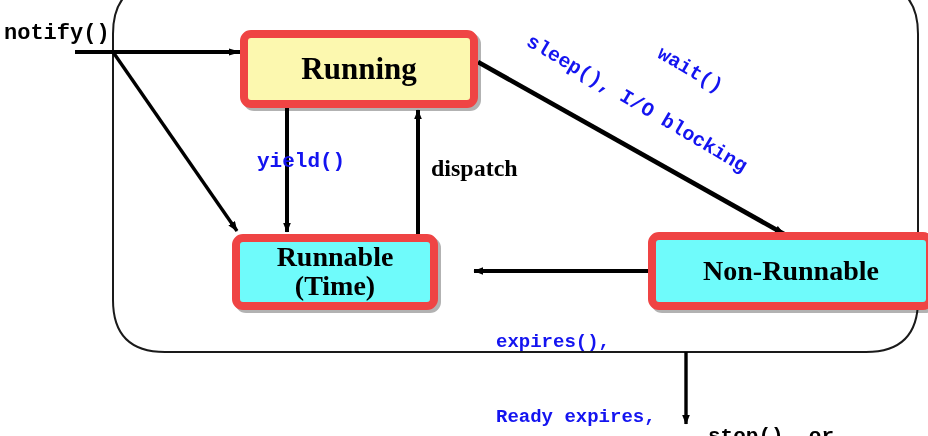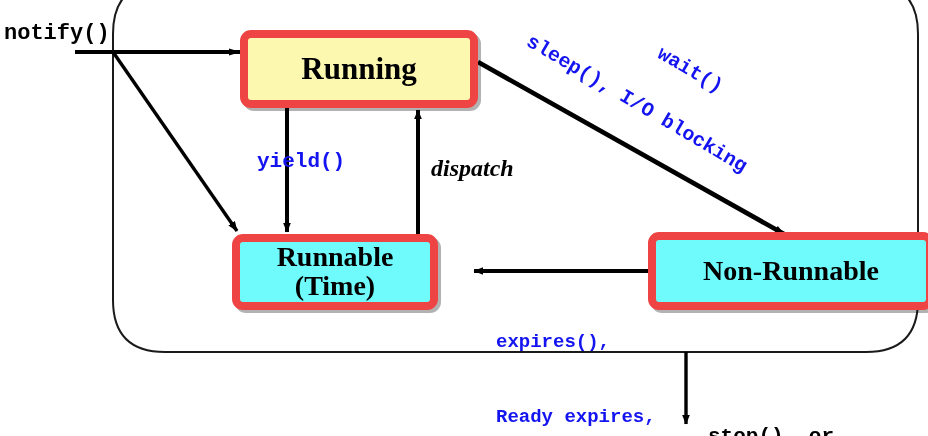--- a/index.html
+++ b/index.html
@@ -67,21 +67,20 @@
     z-index: 6;
   }
   .mono {
     font-family: "Liberation Mono", "DejaVu Sans Mono", monospace;
     font-weight: bold;
   }
   .blue { color: #1414F0; }
   .black { color: #000000; }
   .italic-serif {
     font-family: "Liberation Serif", serif;
-    font-style: italic;
     font-weight: bold;
     color: #000000;
   }
 
   #label-start   { left: 4px;   top: 21px;  font-size: 22px; letter-spacing: 0px; }
   #label-yield   { left: 209px; top: 150px; font-size: 21px; margin-left: 48px; }
   #label-dispatch{ left: 431px; top: 155px; font-size: 24px; }
   #label-sleep   {
     left: 534px; top: 30px; font-size: 20px;
     transform: rotate(30.5deg);

